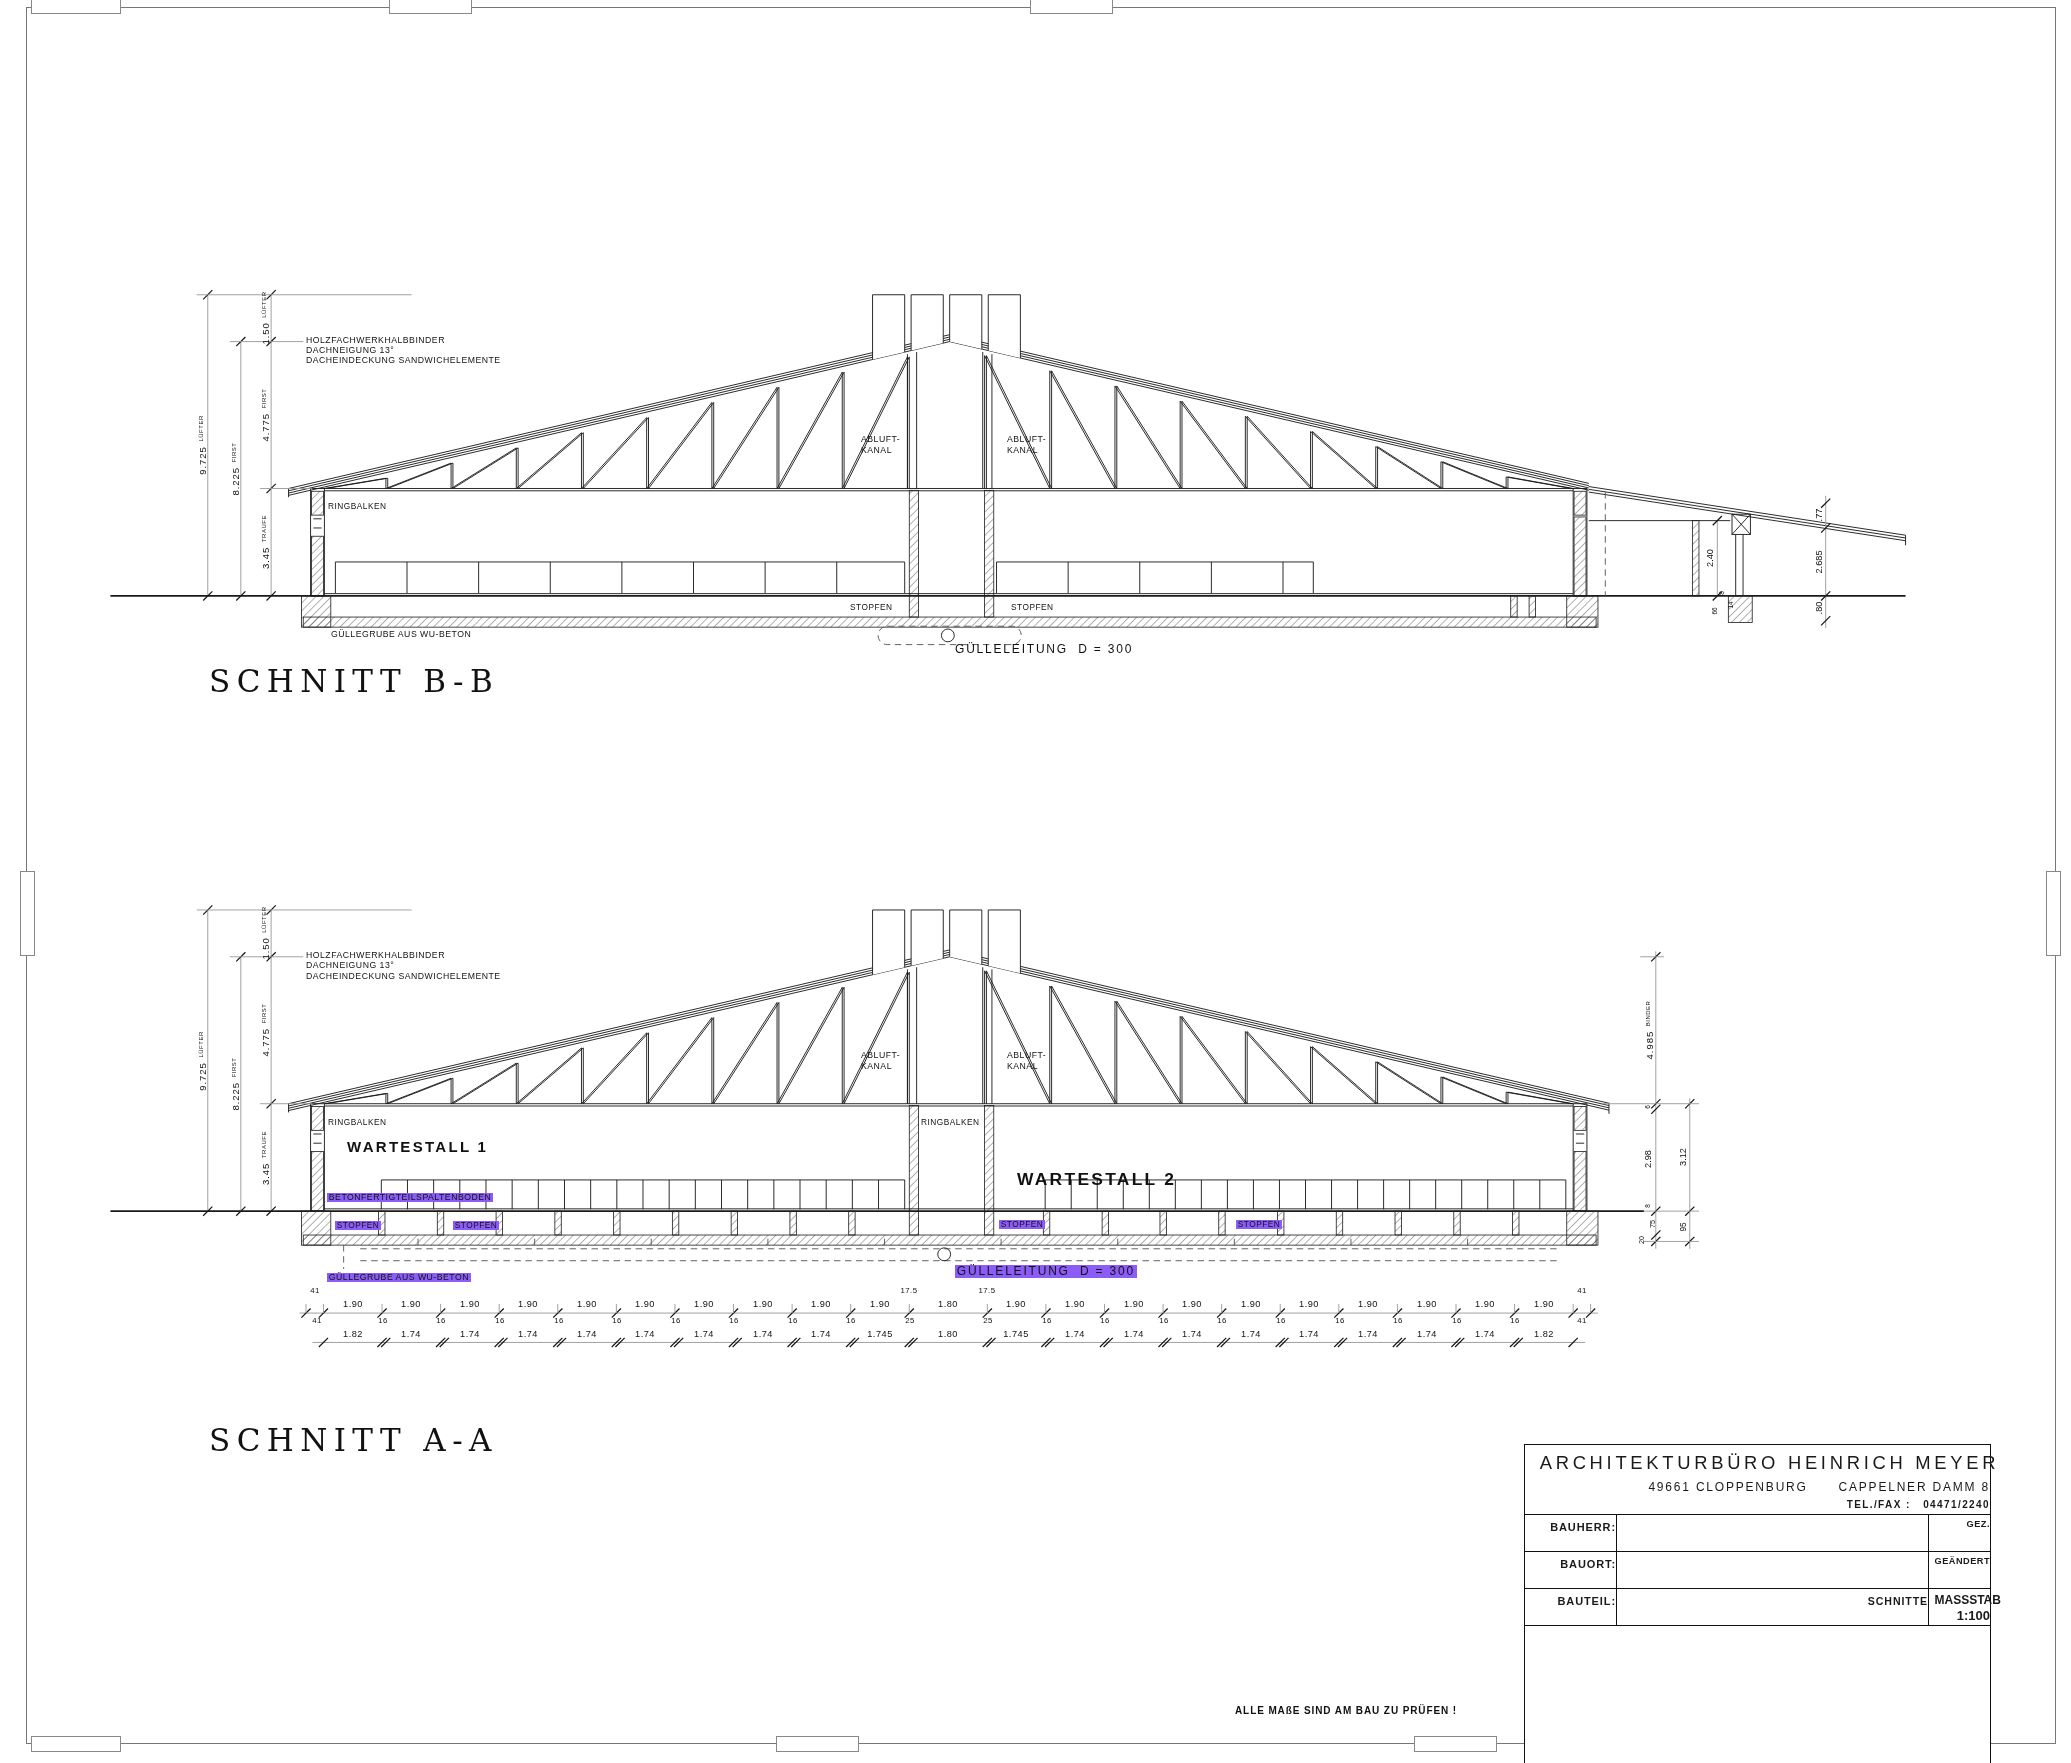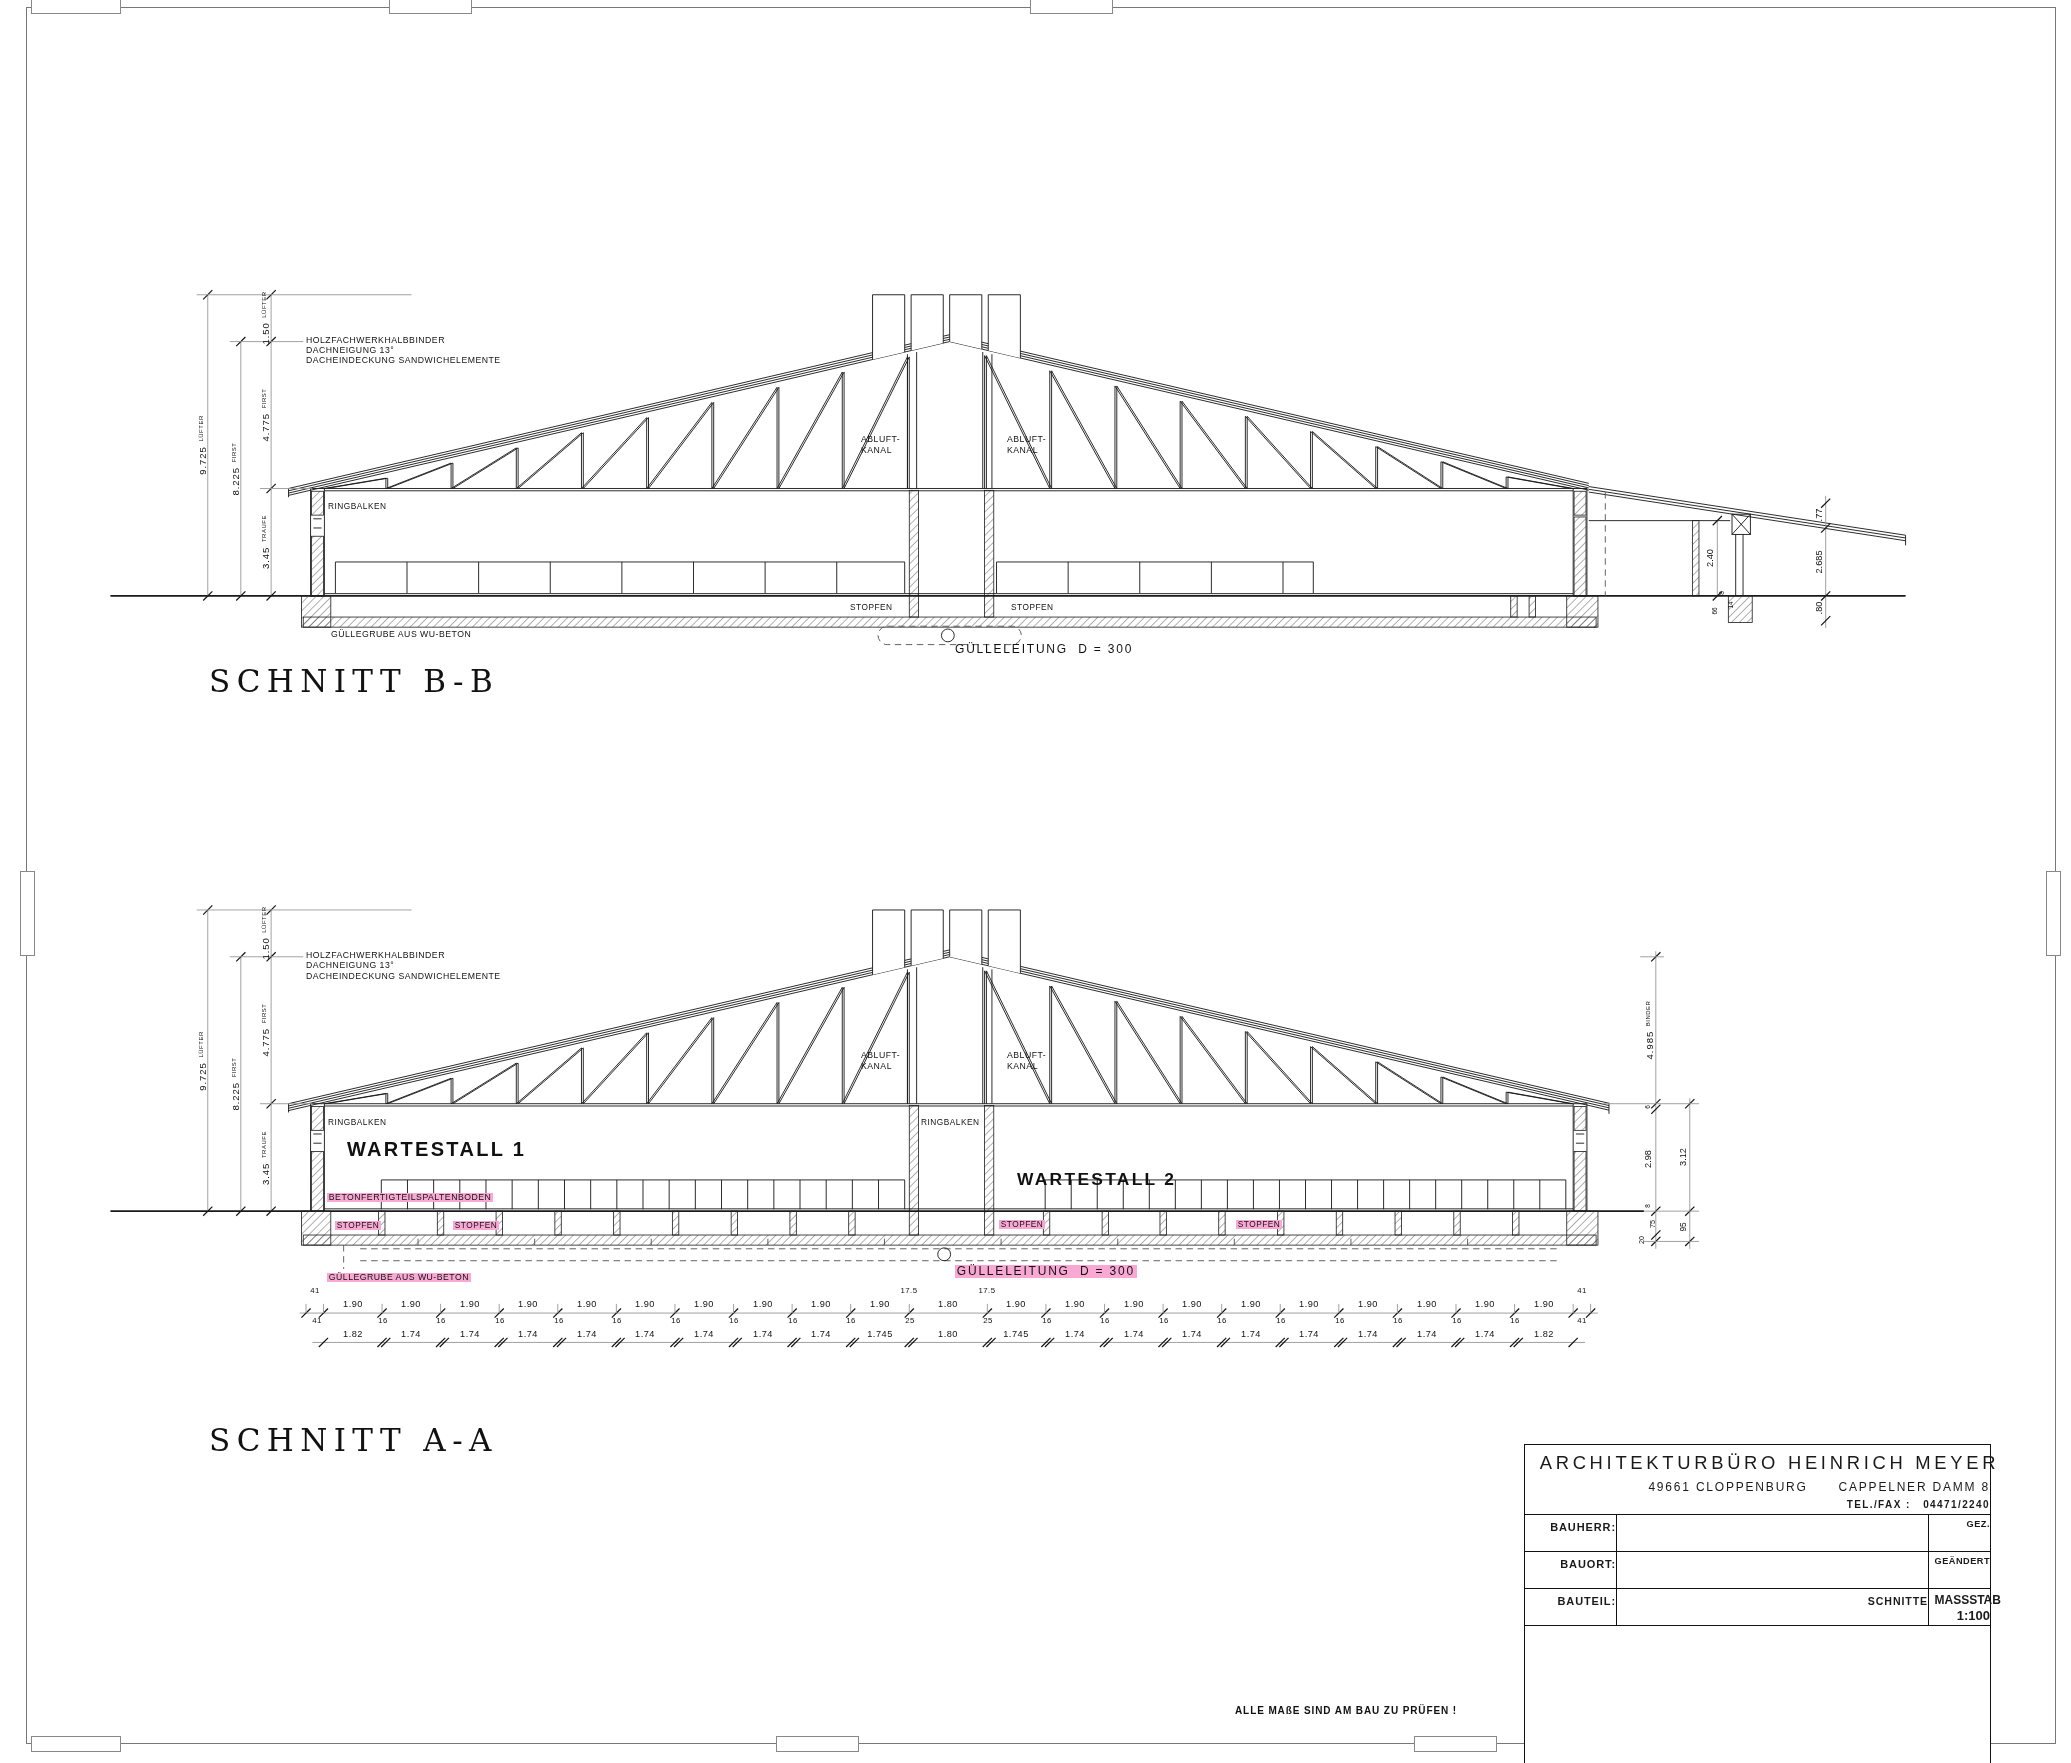--- a/index.html
+++ b/index.html
@@ -5,21 +5,21 @@
   html,body{margin:0;padding:0;background:#fff;}
   #sheet{position:relative;width:2072px;height:1763px;background:#fff;overflow:hidden;
          font-family:"Liberation Sans",sans-serif;color:#1a1a1a;}
   #art{position:absolute;left:0;top:0;}
   .frame{position:absolute;left:26px;top:7.3px;width:2028px;height:1735px;border:0.9px solid #777;}
   .fold{position:absolute;background:#fff;border:0.9px solid #888;}
   .lbl{position:absolute;white-space:pre;line-height:1.05;letter-spacing:0.5px;color:#111;}
   .vc{position:absolute;white-space:nowrap;transform:translate(-50%,-50%) rotate(-90deg);display:flex;align-items:flex-start;color:#111;}
   .vc .v1{letter-spacing:0.9px;}
   .vc .v2{font-size:6px;margin-left:4.6px;margin-top:0.9px;letter-spacing:0.5px;}
-  .bg{background:#f9a8d4;padding:0 1.8px;}
+  .bg{background:#8b5cf6;padding:0 1.8px;}
   .ls2{letter-spacing:1.8px;}
   .wt{letter-spacing:2.3px;font-weight:bold;}
   .sec-title{position:absolute;font-family:"DejaVu Serif",serif;font-size:31px;letter-spacing:6.4px;color:#111;}
   svg .ln{stroke:#1a1a1a;stroke-width:1;fill:none;}
   svg .thk{stroke:#1a1a1a;stroke-width:1.8;fill:none;}
   svg .gry{stroke:#9a9a9a;stroke-width:1;fill:none;}
   svg .tk{stroke:#111;stroke-width:1.3;fill:none;}
   svg .dsh{stroke:#555;stroke-width:1;fill:none;stroke-dasharray:7 5;}
   svg .hatch{fill:url(#h);stroke:#222;stroke-width:.9;}
   svg .wht{fill:#fff;stroke:none;}
@@ -630,21 +630,21 @@
       <div class="vc" style="left: 1683px; top: 1227px; font-size: 8.3px;">95</div>
       <div class="lbl" style="left: 306px; top: 951px; font-size: 8.7px;">HOLZFACHWERKHALBBINDER</div>
       <div class="lbl" style="left: 306px; top: 961px; font-size: 8.7px;">DACHNEIGUNG 13°</div>
       <div class="lbl" style="left: 306px; top: 972px; font-size: 8.7px;">DACHEINDECKUNG SANDWICHELEMENTE</div>
       <div class="lbl" style="left: 861px; top: 1051px; font-size: 8.7px;">ABLUFT-</div>
       <div class="lbl" style="left: 861px; top: 1062px; font-size: 8.7px;">KANAL</div>
       <div class="lbl" style="left: 1007px; top: 1051px; font-size: 8.7px;">ABLUFT-</div>
       <div class="lbl" style="left: 1007px; top: 1062px; font-size: 8.7px;">KANAL</div>
       <div class="lbl" style="left: 328px; top: 1118px; font-size: 8.3px;">RINGBALKEN</div>
       <div class="lbl" style="left: 921px; top: 1118px; font-size: 8.3px;">RINGBALKEN</div>
-      <div class="lbl wt" style="left: 347px; top: 1139px; font-size: 20px;">WARTESTALL 1</div>
+      <div class="lbl wt" style="left: 347px; top: 1139px; font-size: 15px;">WARTESTALL 1</div>
       <div class="lbl wt" style="left: 1017px; top: 1139px; font-size: 17.4px; margin-top: 31px;">WARTESTALL 2</div>
       <div class="lbl bg" style="left: 327px; top: 1193px; font-size: 8.7px;">BETONFERTIGTEILSPALTENBODEN</div>
       <div class="lbl bg" style="left: 335px; top: 1221px; font-size: 8.3px;">STOPFEN</div>
       <div class="lbl bg" style="left: 453px; top: 1221px; font-size: 8.3px;">STOPFEN</div>
       <div class="lbl bg" style="left: 999px; top: 1220px; font-size: 8.3px;">STOPFEN</div>
       <div class="lbl bg" style="left: 1236px; top: 1220px; font-size: 8.3px;">STOPFEN</div>
       <div class="lbl ls2 bg" style="left: 955px; top: 1265px; font-size: 12px;">GÜLLELEITUNG  D = 300</div>
       <div class="lbl bg" style="left: 327px; top: 1273px; font-size: 8.7px;">GÜLLEGRUBE AUS WU-BETON</div>
       <div class="lbl" style="left: 315px; top: 1287px; font-size: 7.8px; transform: translateX(-50%);">41</div>
       <div class="lbl" style="left: 353px; top: 1300px; font-size: 9.2px; transform: translateX(-50%);">1.90</div>

